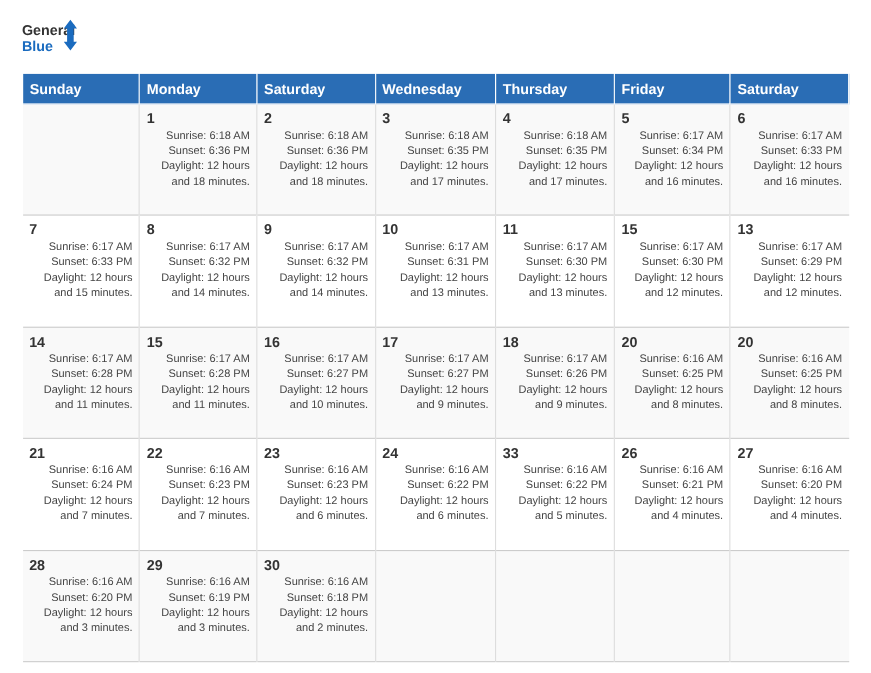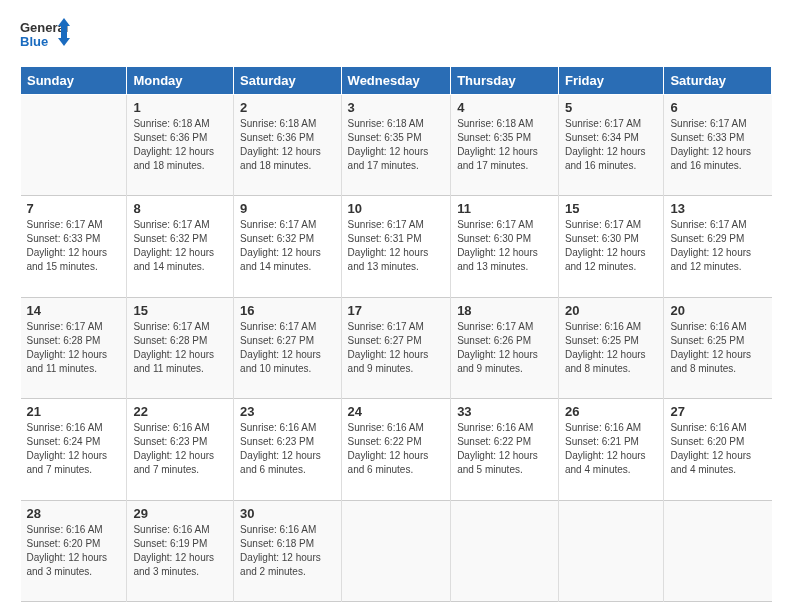--- a/index.html
+++ b/index.html
@@ -78,20 +78,21 @@
       font-size: 13px;
       font-weight: bold;
       color: #333;
       display: block;
       margin-bottom: 2px;
     }
     .day-info {
       font-size: 10px;
       color: #444;
       line-height: 1.4;
+      text-align: right;
     }
     .calendar tbody tr:nth-child(odd) td {
       background: #f9f9f9;
     }
     .calendar tbody tr:nth-child(even) td {
       background: #fff;
     }
   </style>
 </head>
 <body>

